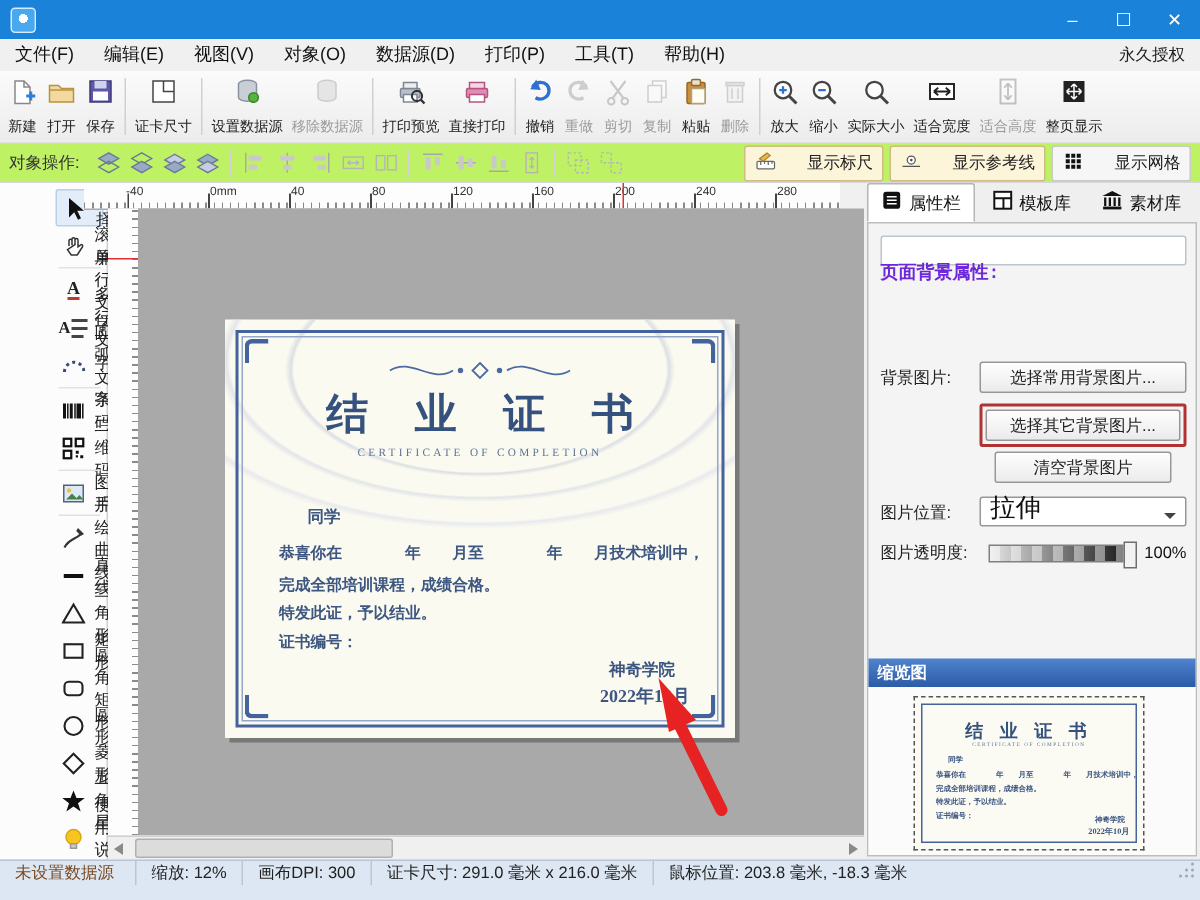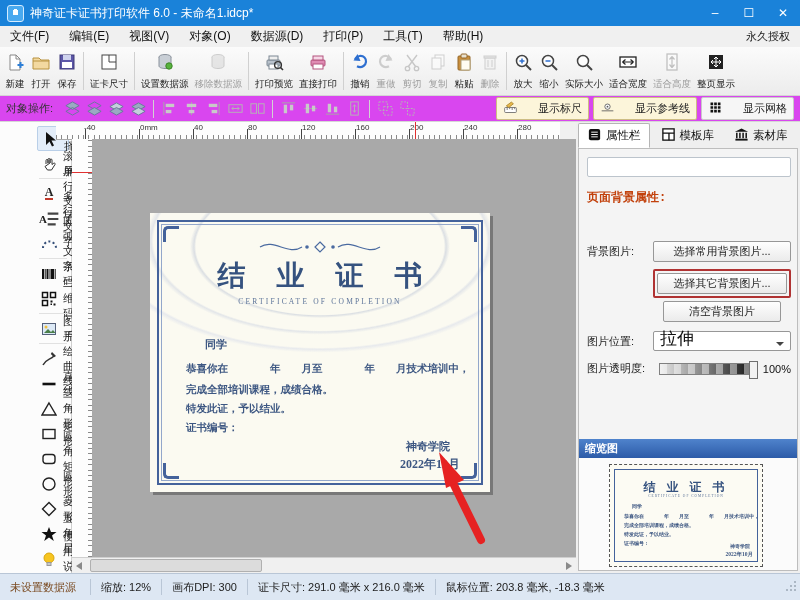--- a/index.html
+++ b/index.html
@@ -17,21 +17,21 @@
   .mi{padding:0 10px;height:100%;display:flex;align-items:center;}
   .license{margin-left:auto;padding-right:10px;font-size:11px;color:#222;}
   
   .toolbar{left:0;top:47px;width:800px;height:49px;background:linear-gradient(#fbfbfb,#ececec);border-bottom:1px solid #d4d4d4;display:flex;align-items:center;padding:0 2px;box-sizing:border-box;}
   .tbb{display:flex;flex-direction:column;align-items:center;justify-content:center;padding:2px 3px;gap:2px;}
   .tbb svg{width:20px;height:20px;}
   .tbl{font-size:9.5px;color:#222;white-space:nowrap;}
   .dis{opacity:.42;filter:grayscale(1);}
   .vsep{width:1px;height:38px;background:#d0d0d0;margin:0 3px;flex:none;}
   
-  .objectbar{left:0;top:96px;width:800px;height:26px;background:#d946ef;border-bottom:1px solid #d6d6d6;display:flex;align-items:center;font-size:11px;color:#333;padding:0 6px;box-sizing:border-box;}
+  .objectbar{left:0;top:96px;width:800px;height:26px;background:#bef264;border-bottom:1px solid #d6d6d6;display:flex;align-items:center;font-size:11px;color:#333;padding:0 6px;box-sizing:border-box;}
   .oblabel{margin-right:8px;}
   .obicon{width:22px;height:20px;display:flex;align-items:center;justify-content:center;}
   .obicon svg{width:17px;height:17px;}
   .osep{width:1px;height:18px;background:#d2d2d2;margin:0 4px;}
   .toggle{display:flex;align-items:center;gap:20px;font-size:11px;color:#222;padding:2px 6px;border:1px solid #cdbd83;background:#fcf5da;margin-left:4px;border-radius:2px;}
   .toggle.plain{border:1px solid #c9c9c9;background:#f6f6f6;}
   .toggle svg{width:15px;height:15px;}
   .obright{margin-left:auto;display:flex;align-items:center;}
   
   .tools{left:0;top:122px;width:72px;height:451px;background:#fcfcfc;border-right:1px solid #cfcfcf;display:flex;flex-direction:column;padding-top:4px;box-sizing:border-box;padding-left:35px;}
@@ -92,21 +92,21 @@
   
   .redarrow{left:433px;top:452px;width:62px;height:96px;pointer-events:none;}
   
   .rpanel{left:576px;top:122px;width:224px;height:451px;background:#efefef;box-sizing:border-box;}
   .rtabs{display:flex;align-items:flex-end;height:26px;padding-left:2px;gap:2px;background:#efefef;}
   .rtab{display:flex;align-items:center;gap:4px;font-size:11.5px;color:#111;padding:3px 8px;border:1px solid transparent;}
   .rtab svg{width:15px;height:15px;}
   .rtab.act{background:#fff;border:1px solid #b5b5b5;border-bottom-color:#fff;border-radius:2px 2px 0 0;}
   .rbody{position:absolute;left:2px;top:26px;width:220px;height:423px;background:#f4f4f4;border:1px solid #bdbdbd;box-sizing:border-box;}
   .rfield{position:absolute;left:8px;top:8px;width:202px;height:18px;background:#fff;border:1px solid #bcc4cc;border-radius:2px;}
-  .rsect{position:absolute;left:8px;top:40px;font-size:12px;font-weight:bold;color:#c2410c;font-family:Liberation Mono, monospace;}
+  .rsect{position:absolute;left:8px;top:24px;font-size:12px;font-weight:bold;color:#6d28d9;font-family:Liberation Mono, monospace;}
   .rlabel{font-size:11px;color:#222;width:66px;flex:none;}
   .rrow{position:absolute;left:8px;width:204px;display:flex;align-items:center;}
   .btn{height:21px;background:linear-gradient(#fefefe,#ebebeb);border:1px solid #979797;border-radius:2px;font-size:11px;color:#222;display:flex;align-items:center;justify-content:center;box-sizing:border-box;}
   .swatch{width:18px;height:18px;background:#fff;border:1px solid #8a8a8a;margin-left:4px;flex:none;}
   .redbox{border:2px solid #b03333;padding:2px;border-radius:2px;}
   .drop{height:20px;background:#fff;border:1px solid #979797;border-radius:2px;font-size:17px;color:#111;display:flex;align-items:flex-end;padding:0 6px;justify-content:space-between;box-sizing:border-box;font-family:Liberation Mono, monospace;}
   .caret{width:0;height:0;border:4px solid transparent;border-top-color:#444;margin-top:4px;}
   .slider{position:relative;height:12px;border:1px solid #808080;background:
       repeating-linear-gradient(90deg,rgba(255,255,255,.45) 0 7px,rgba(255,255,255,0) 7px 14px),
       linear-gradient(90deg,#e6e6e6,#0a0a0a);box-sizing:border-box;}
@@ -121,32 +121,31 @@
   .mtitle{position:absolute;left:0;top:14px;width:100%;text-align:center;font-size:12px;font-weight:bold;letter-spacing:4px;color:#35527f;}
   .msub{position:absolute;left:0;top:29px;width:100%;text-align:center;font-size:3.5px;letter-spacing:1px;color:#5d7499;}
   .mstud{position:absolute;left:22px;top:38px;font-size:5px;font-weight:bold;}
   .ml1{position:absolute;left:14px;top:48px;font-size:5px;font-weight:bold;}
   .ml2{position:absolute;left:14px;top:57px;font-size:5px;font-weight:bold;}
   .ml3{position:absolute;left:14px;top:66px;font-size:5px;font-weight:bold;}
   .ml4{position:absolute;left:14px;top:75px;font-size:5px;font-weight:bold;}
   .miss{position:absolute;right:12px;top:78px;font-size:5px;font-weight:bold;}
   .mdate{position:absolute;right:9px;top:86px;font-size:5.5px;font-weight:bold;}
   
-  .statusbar{left:0;top:573px;width:800px;height:27px;background:#dde7f3;border-top:1px solid #b9c6d6;display:flex;align-items:center;font-size:11px;color:#222;box-sizing:border-box;}
+  .statusbar{left:0;top:573px;width:800px;height:27px;background:#dde7f3;border-top:1px solid #b9c6d6;display:flex;font-size:11px;color:#222;box-sizing:border-box;}
   .seg{padding:0 10px;white-space:nowrap;}
   .seg.ds{color:#7a4a21;width:70px;}
   .ssep{width:1px;height:16px;background:#b9c6d6;}
   .grip{margin-left:auto;margin-right:3px;}
 </style>
 </head>
 <body>
 
 <div class="abs titlebar">
   <span class="appicon"></span>
-  <span>神奇证卡证书打印软件 6.0 - 未命名1.idcp*</span>
   <div class="wbtns">
     <span class="wbtn">–</span>
     <span class="wbtn">☐</span>
     <span class="wbtn">✕</span>
   </div>
 </div>
 
 <div class="abs menubar">
   <span class="mi">文件(F)</span>
   <span class="mi">编辑(E)</span>

